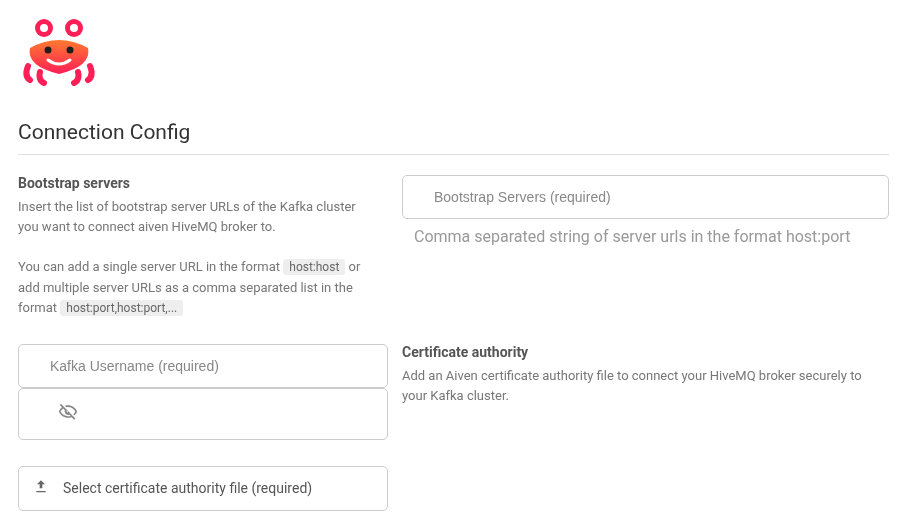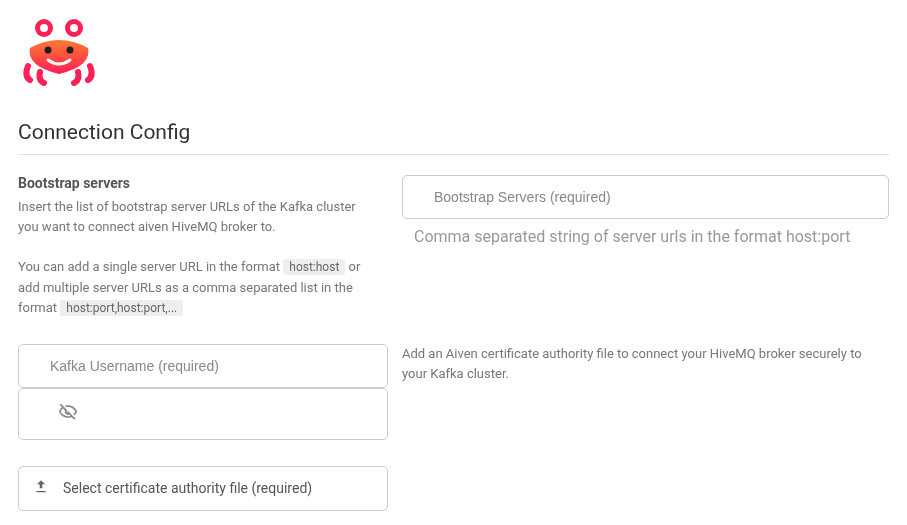--- a/index.html
+++ b/index.html
@@ -159,20 +159,21 @@
         <span class="eye-icon">
           <svg width="20" height="20" viewBox="0 0 24 24" fill="currentColor">
             <path d="M12 6c3.79 0 7.17 2.13 8.82 5.5-.59 1.22-1.43 2.3-2.46 3.18l1.42 1.42C21.27 14.74 22.5 13 23 11.5 21.27 7.11 17 4 12 4c-1.27 0-2.49.2-3.64.57l1.65 1.65C10.66 6.09 11.32 6 12 6zM2.1 3.51L4.74 6.15C3.07 7.49 1.77 9.34 1 11.5 2.73 15.89 7 19 12 19c1.52 0 2.98-.29 4.32-.82l3.17 3.17 1.41-1.41L3.51 2.1 2.1 3.51zM12 17c-3.79 0-7.17-2.13-8.82-5.5.7-1.43 1.72-2.67 2.99-3.62l2.17 2.17C8.13 10.36 8 10.92 8 11.5c0 2.21 1.79 4 4 4 .58 0 1.14-.13 1.65-.35l1.6 1.6C14.23 16.9 13.14 17 12 17zm.18-3.83l-2.35-2.35c.06-.1.11-.21.17-.32.55-.02 1.09.18 1.5.59.41.41.61.95.59 1.5-.11.06-.22.11-.32.17l.41.41z"></path>
           </svg>
         </span>
       </div>
     </div>
   </div>
 
   <div class="label-col">
+    <div class="field-label">Certificate authority</div>
     <div class="field-desc">Add an Aiven certificate authority file to connect your HiveMQ broker securely to your Kafka cluster.</div>
   </div>
   <div class="input-col">
     <div class="upload-btn">
       <span class="upload-icon">
         <svg width="16" height="16" viewBox="0 0 24 24" fill="currentColor">
           <path d="M5 20h14v-2H5v2zM12 2L6 8h4v6h4V8h4l-6-6z"></path>
         </svg>
       </span>
       <span>Select certificate authority file (required)</span>

